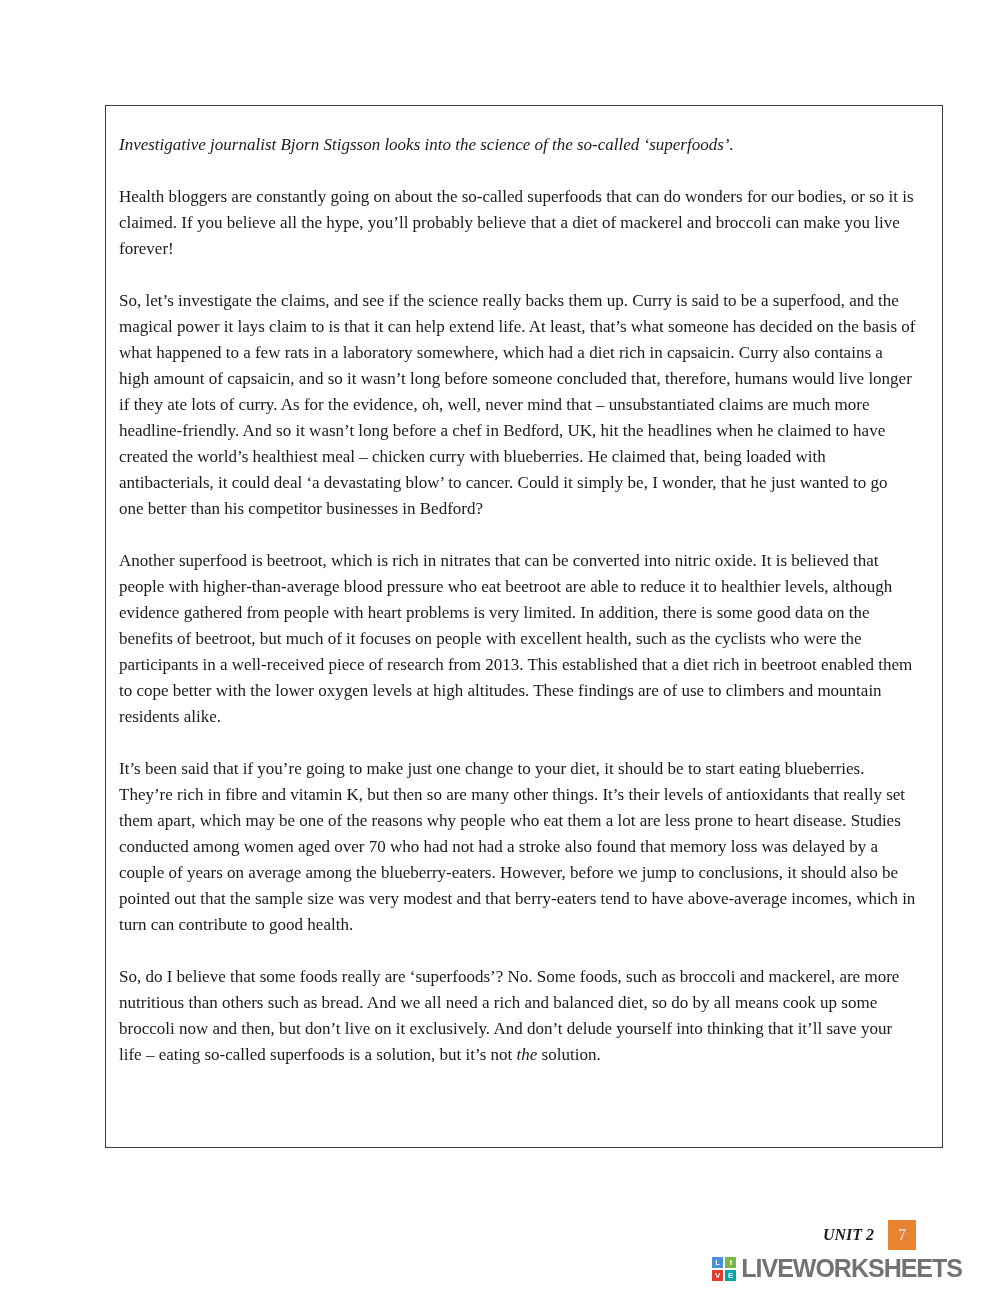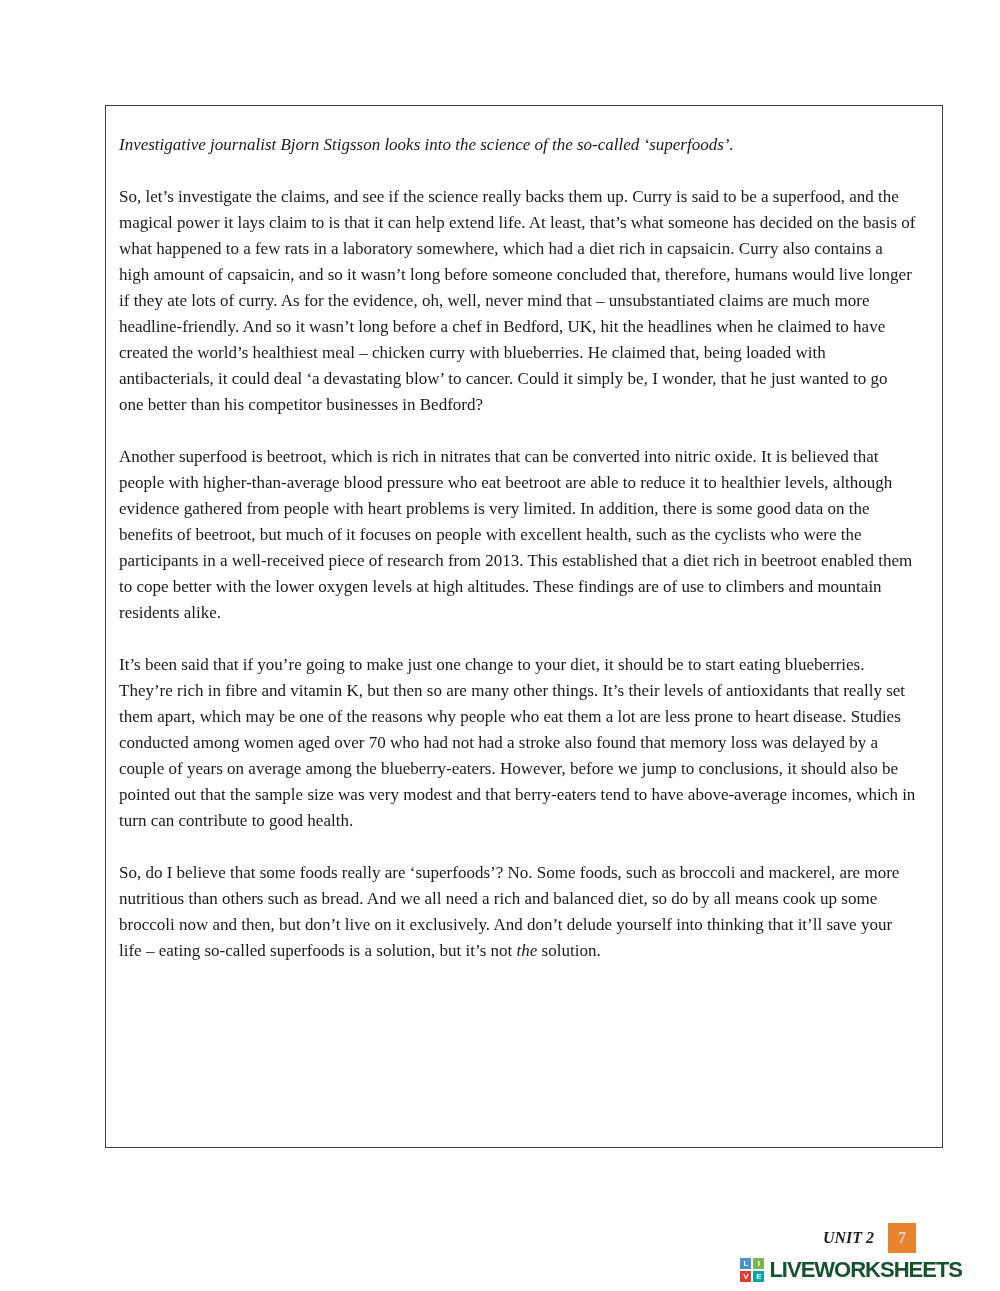--- a/index.html
+++ b/index.html
@@ -90,32 +90,33 @@
     line-height: 11px;
     text-align: center;
   }
   .tile-l { background: #4a90d9; }
   .tile-i { background: #7ab648; }
   .tile-v { background: #e03c31; }
   .tile-e { background: #00a5a8; }
   .brand-name {
     font-family: "Liberation Sans", sans-serif;
     font-weight: bold;
-    font-size: 22px;
+    font-size: 25px;
     letter-spacing: -1px;
-    color: #14532d;
+    color: #737373;
   }
 </style>
 </head>
 <body>
 
 <div class="page">
 
   <div class="text-box">
     <p class="intro">Investigative journalist Bjorn Stigsson looks into the science of the so-called ‘superfoods’.</p>
+    <p>Health bloggers are constantly going on about the so-called superfoods that can do wonders for our bodies, or so it is claimed. If you believe all the hype, you’ll probably believe that a diet of mackerel and broccoli can make you live forever!</p>
     <p>So, let’s investigate the claims, and see if the science really backs them up. Curry is said to be a superfood, and the magical power it lays claim to is that it can help extend life. At least, that’s what someone has decided on the basis of what happened to a few rats in a laboratory somewhere, which had a diet rich in capsaicin. Curry also contains a high amount of capsaicin, and so it wasn’t long before someone concluded that, therefore, humans would live longer if they ate lots of curry. As for the evidence, oh, well, never mind that – unsubstantiated claims are much more headline-friendly. And so it wasn’t long before a chef in Bedford, UK, hit the headlines when he claimed to have created the world’s healthiest meal – chicken curry with blueberries. He claimed that, being loaded with antibacterials, it could deal ‘a devastating blow’ to cancer. Could it simply be, I wonder, that he just wanted to go one better than his competitor businesses in Bedford?</p>
     <p>Another superfood is beetroot, which is rich in nitrates that can be converted into nitric oxide. It is believed that people with higher-than-average blood pressure who eat beetroot are able to reduce it to healthier levels, although evidence gathered from people with heart problems is very limited. In addition, there is some good data on the benefits of beetroot, but much of it focuses on people with excellent health, such as the cyclists who were the participants in a well-received piece of research from 2013. This established that a diet rich in beetroot enabled them to cope better with the lower oxygen levels at high altitudes. These findings are of use to climbers and mountain residents alike.</p>
     <p>It’s been said that if you’re going to make just one change to your diet, it should be to start eating blueberries. They’re rich in fibre and vitamin K, but then so are many other things. It’s their levels of antioxidants that really set them apart, which may be one of the reasons why people who eat them a lot are less prone to heart disease. Studies conducted among women aged over 70 who had not had a stroke also found that memory loss was delayed by a couple of years on average among the blueberry-eaters. However, before we jump to conclusions, it should also be pointed out that the sample size was very modest and that berry-eaters tend to have above-average incomes, which in turn can contribute to good health.</p>
     <p><span>So, do I believe that some foods really are ‘superfoods’? No. Some foods, such as broccoli and mackerel, are more nutritious than others such as bread. And we all need a rich and balanced diet, so do by all means cook up some broccoli now and then, but don’t live on it exclusively. And don’t delude yourself into thinking that it’ll save your life – eating so-called superfoods is a solution, but it’s not </span><em>the</em><span> solution.</span></p>
   </div>
 
   <div class="footer">
     <div class="unit-row">
       <span class="unit-label">UNIT 2</span>
       <span class="page-num">7</span>

